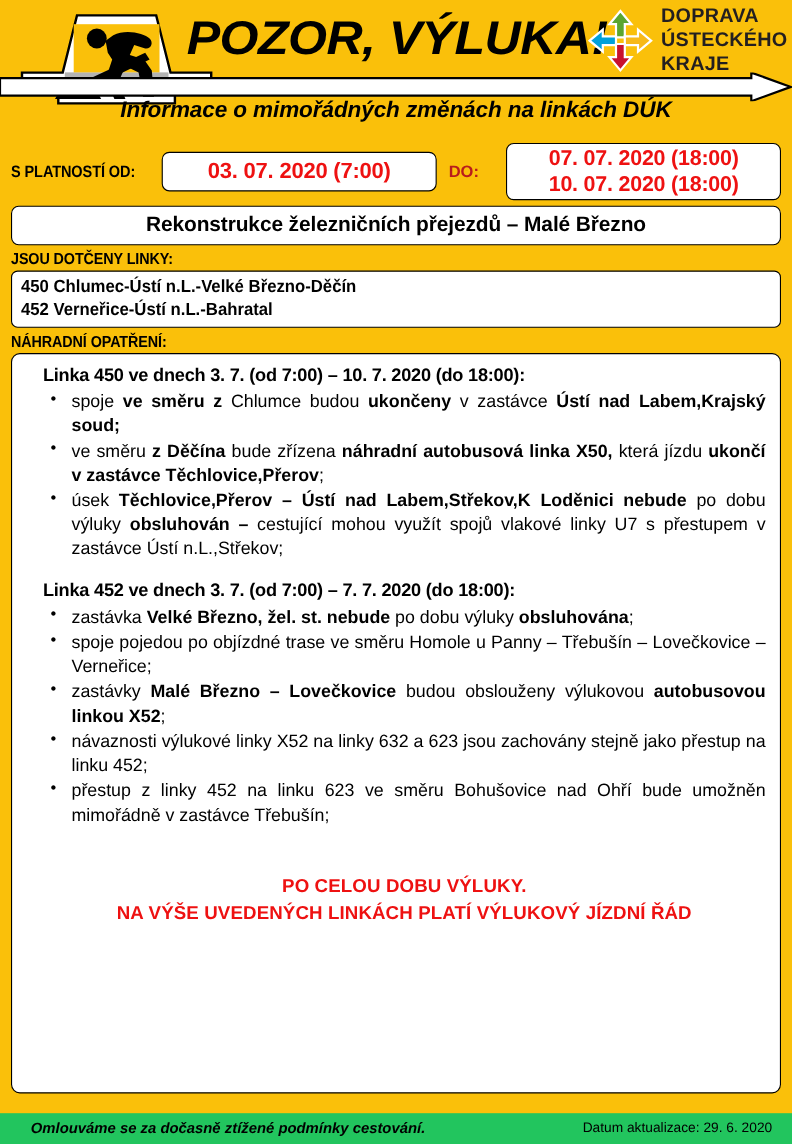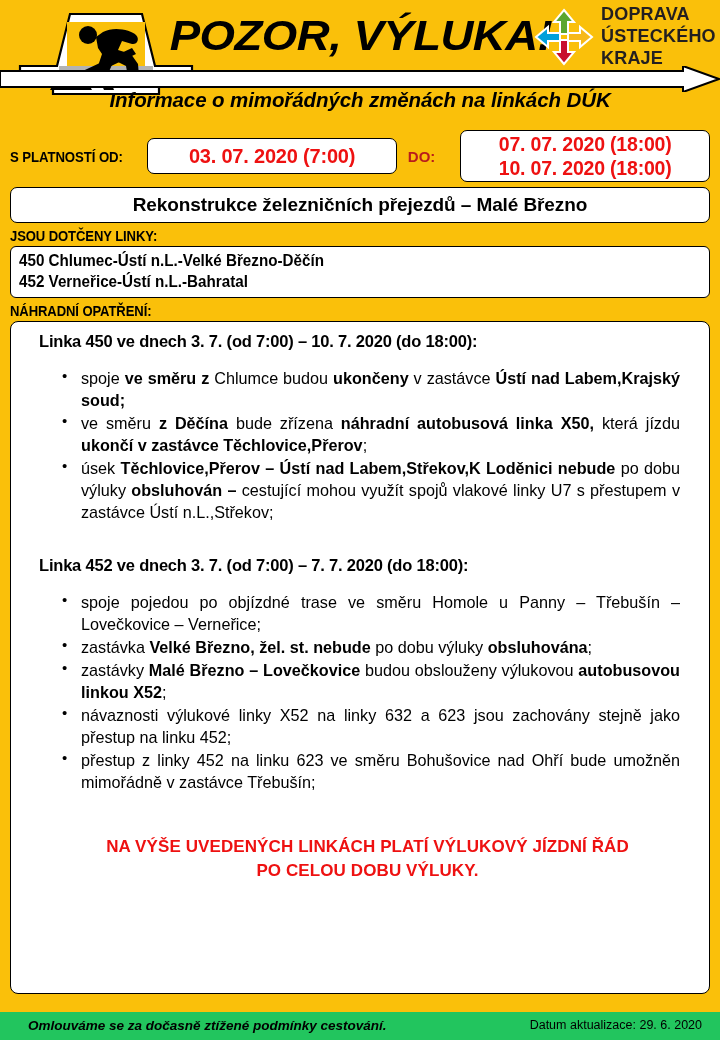--- a/index.html
+++ b/index.html
@@ -201,21 +201,21 @@
     font-size: 16.5px;
     font-weight: bold;
     color: #000;
     margin-bottom: 3px;
     white-space: nowrap;
     letter-spacing: -0.2px;
   }
   .grp-gap { height: 17px; }
   ul.bullets {
     list-style: none;
-    margin: 16px;
+    margin: 0;
     padding: 0;
   }
   ul.bullets li {
     position: relative;
     padding-left: 26px;
     margin-bottom: 1px;
     font-size: 16.2px;
     line-height: 1.36;
     color: #000;
     text-align: justify;
@@ -337,30 +337,30 @@
   <div id="groups-host">
       <div class="grp-head">Linka 450 ve dnech 3. 7. (od 7:00) – 10. 7. 2020 (do 18:00):</div>
       <ul class="bullets">
         <li><span>spoje </span><b>ve směru z</b><span> Chlumce budou </span><b>ukončeny</b><span> v zastávce </span><b>Ústí nad Labem,Krajský soud;</b></li>
         <li><span>ve směru </span><b>z Děčína</b><span> bude zřízena </span><b>náhradní autobusová linka X50,</b><span> která jízdu </span><b>ukončí v zastávce Těchlovice,Přerov</b><span>;</span></li>
         <li><span>úsek </span><b>Těchlovice,Přerov – Ústí nad Labem,Střekov,K Loděnici nebude</b><span> po dobu výluky </span><b>obsluhován –</b><span> cestující mohou využít spojů vlakové linky U7 s přestupem v zastávce Ústí n.L.,Střekov;</span></li>
       </ul>
       <div class="grp-gap"></div>
       <div class="grp-head">Linka 452 ve dnech 3. 7. (od 7:00) – 7. 7. 2020 (do 18:00):</div>
       <ul class="bullets">
+        <li><span>zastávka </span><b>Velké Březno, žel. st. nebude</b><span> po dobu výluky </span><b>obsluhována</b><span>;</span></li>
         <li><span>spoje pojedou po objízdné trase ve směru Homole u Panny – Třebušín – Lovečkovice – Verneřice;</span></li>
-        <li><span>zastávka </span><b>Velké Březno, žel. st. nebude</b><span> po dobu výluky </span><b>obsluhována</b><span>;</span></li>
         <li><span>zastávky </span><b>Malé Březno – Lovečkovice</b><span> budou obslouženy výlukovou </span><b>autobusovou linkou X52</b><span>;</span></li>
         <li><span>návaznosti výlukové linky X52 na linky 632 a 623 jsou zachovány stejně jako přestup na linku 452;</span></li>
         <li><span>přestup z linky 452 na linku 623 ve směru Bohušovice nad Ohří bude umožněn mimořádně v zastávce Třebušín;</span></li>
       </ul>
     </div>
 
   <div class="notice">
+    <div>PO CELOU DOBU VÝLUKY.</div>
     <div>NA VÝŠE UVEDENÝCH LINKÁCH PLATÍ VÝLUKOVÝ JÍZDNÍ ŘÁD</div>
-    <div>PO CELOU DOBU VÝLUKY.</div>
   </div>
 </div>
 
 <div class="footer">
   <div class="footer-left">Omlouváme se za dočasně ztížené podmínky cestování.</div>
   <div class="footer-right">Datum aktualizace: 29. 6. 2020</div>
 </div>
 
 </body></html>

